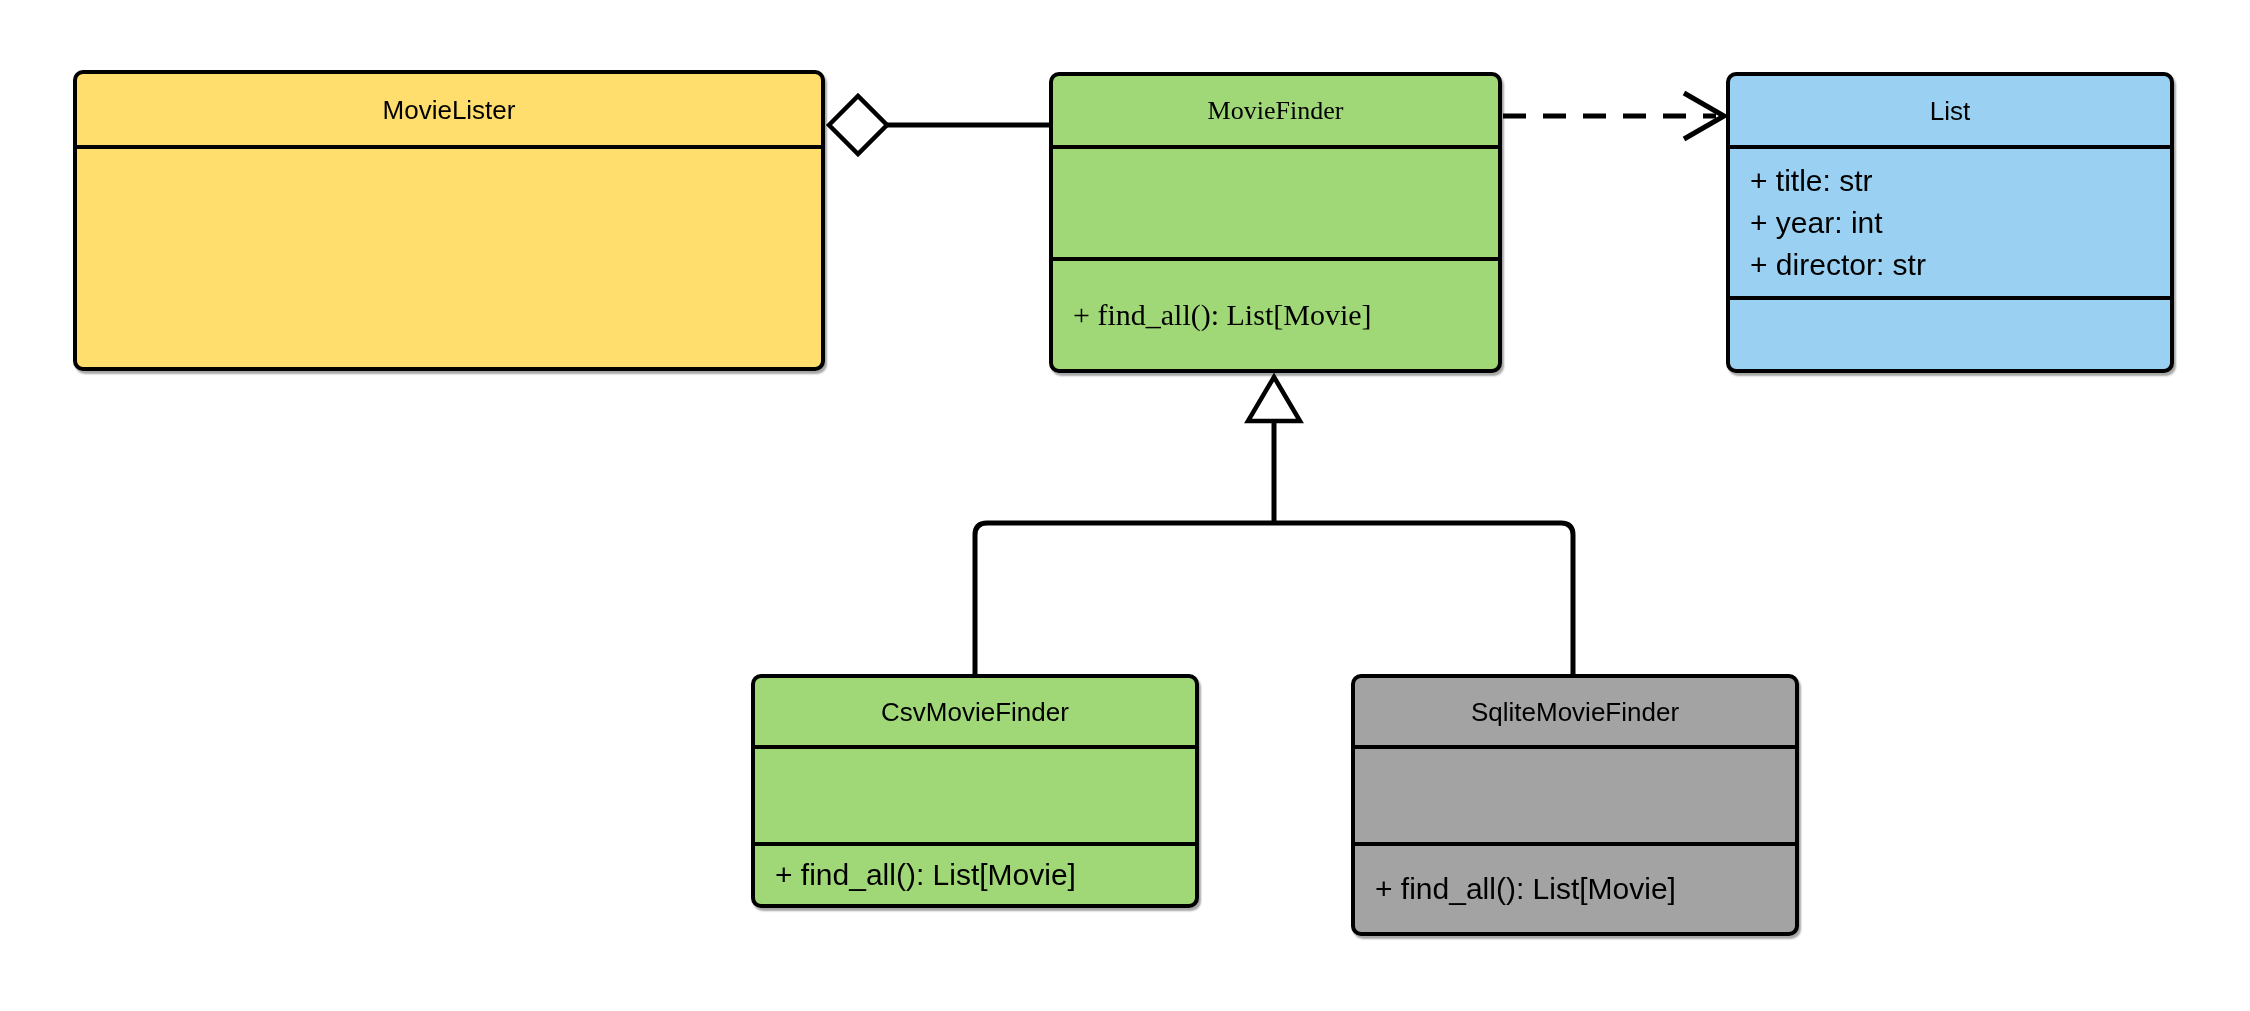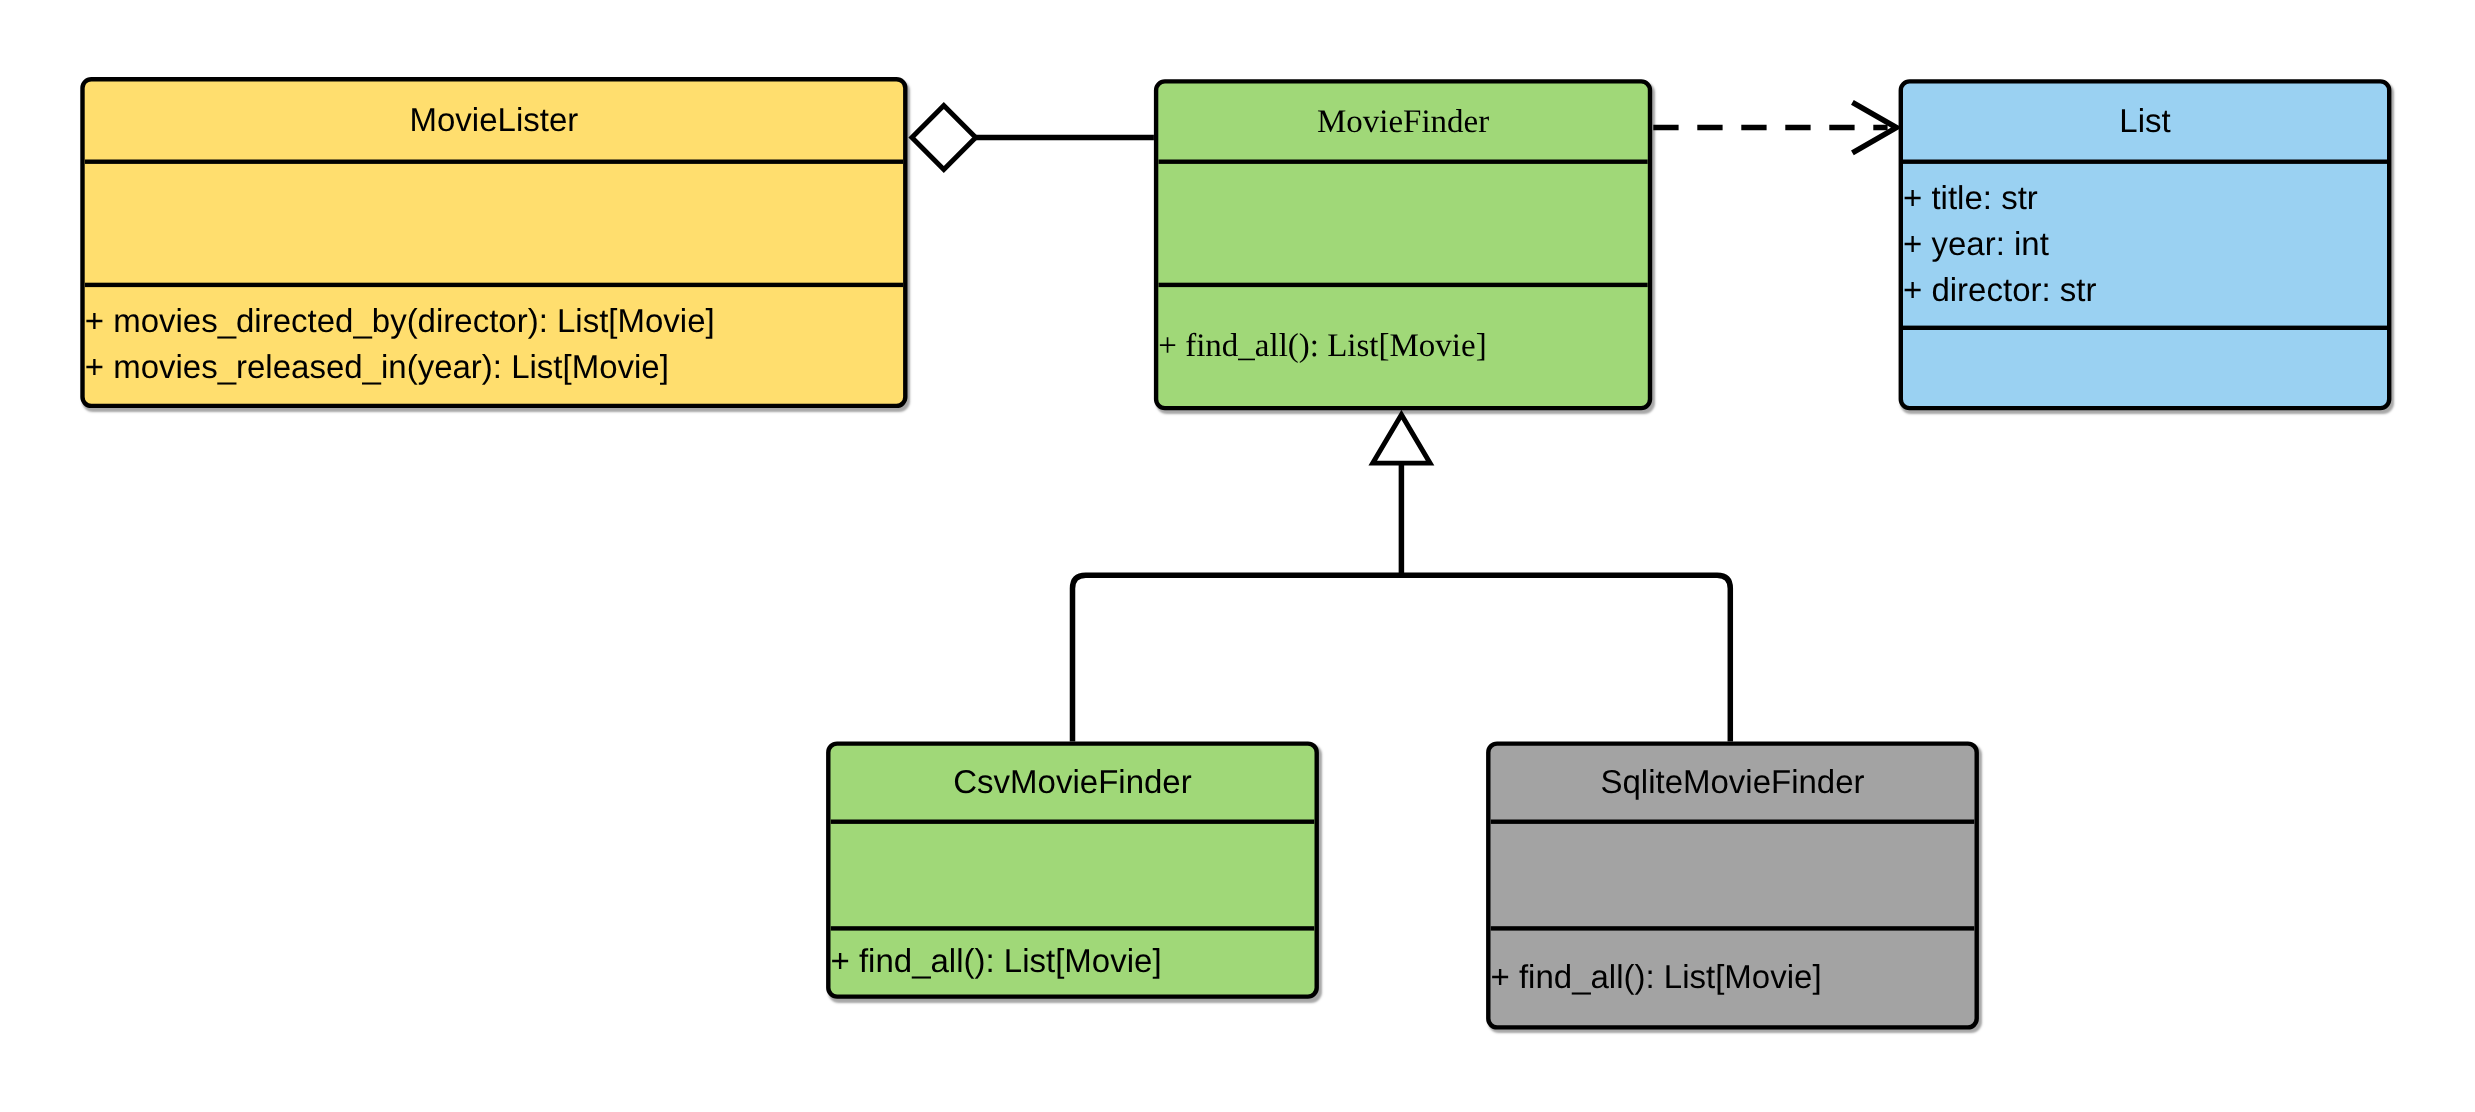--- a/index.html
+++ b/index.html
@@ -28,24 +28,25 @@
   }
   .compartment {
     box-sizing: border-box;
     display: flex;
     flex-direction: column;
     justify-content: center;
   }
   .compartment + .compartment { border-top: 4px solid #000000; }
   .compartment.header {
     align-items: center;
-    font-size: 30px;
+    font-size: 26px;
     line-height: 34px;
   }
   .compartment.members {
+    padding-left: 20px;
     padding-right: 8px;
   }
   .member {
     font-size: 30px;
     line-height: 42px;
     white-space: nowrap;
   }
   .fill-rest { flex: 1 1 auto; }
 </style>
 </head>
@@ -70,24 +71,20 @@
       <path d="M 975 674 L 975 535 Q 975 523 987 523 L 1561 523 Q 1573 523 1573 535 L 1573 674" fill="none" stroke="#000000" stroke-width="5"></path>
       <polygon points="1274,377 1248,421 1300,421" fill="#ffffff" stroke="#000000" stroke-width="4.5"></polygon>
     </g>
   </svg>
 
   <div class="uml-class" style="left: 73px; top: 70px; width: 752px; height: 301px; background-color: rgb(255, 222, 110);">
     <div class="compartment header" style="height:71px">
       <span>MovieLister</span>
     </div>
     <div class="compartment members" style="height:112px"></div>
-    <div class="compartment members fill-rest">
-      <div class="member">+ movies_directed_by(director): List[Movie]</div>
-      <div class="member">+ movies_released_in(year): List[Movie]</div>
-    </div>
   </div>
 
   <div class="uml-class" style="left: 1049px; top: 72px; width: 453px; height: 301px; background-color: rgb(160, 216, 120); font-family: Liberation Serif, serif;">
     <div class="compartment header" style="height:69px">
       <span>MovieFinder</span>
     </div>
     <div class="compartment members" style="height:112px"></div>
     <div class="compartment members fill-rest">
       <div class="member">+ find_all(): List[Movie]</div>
     </div>

